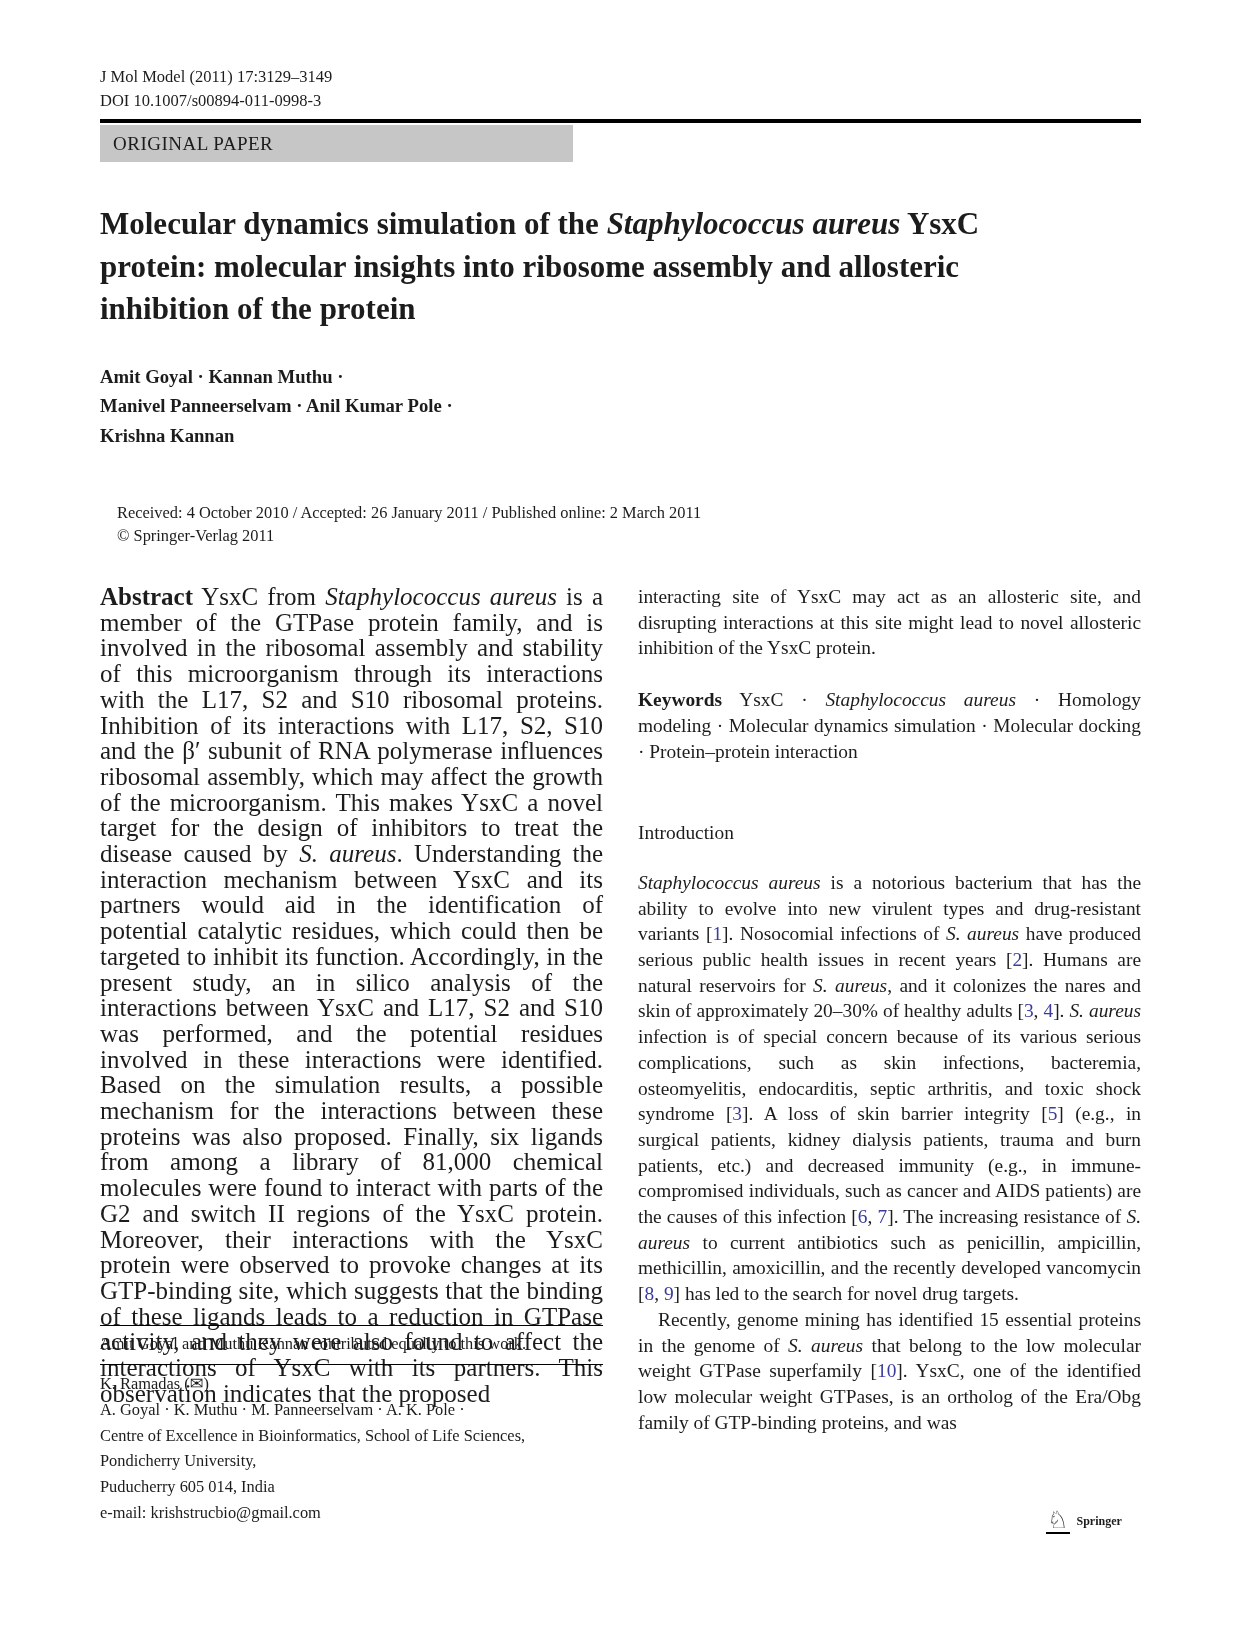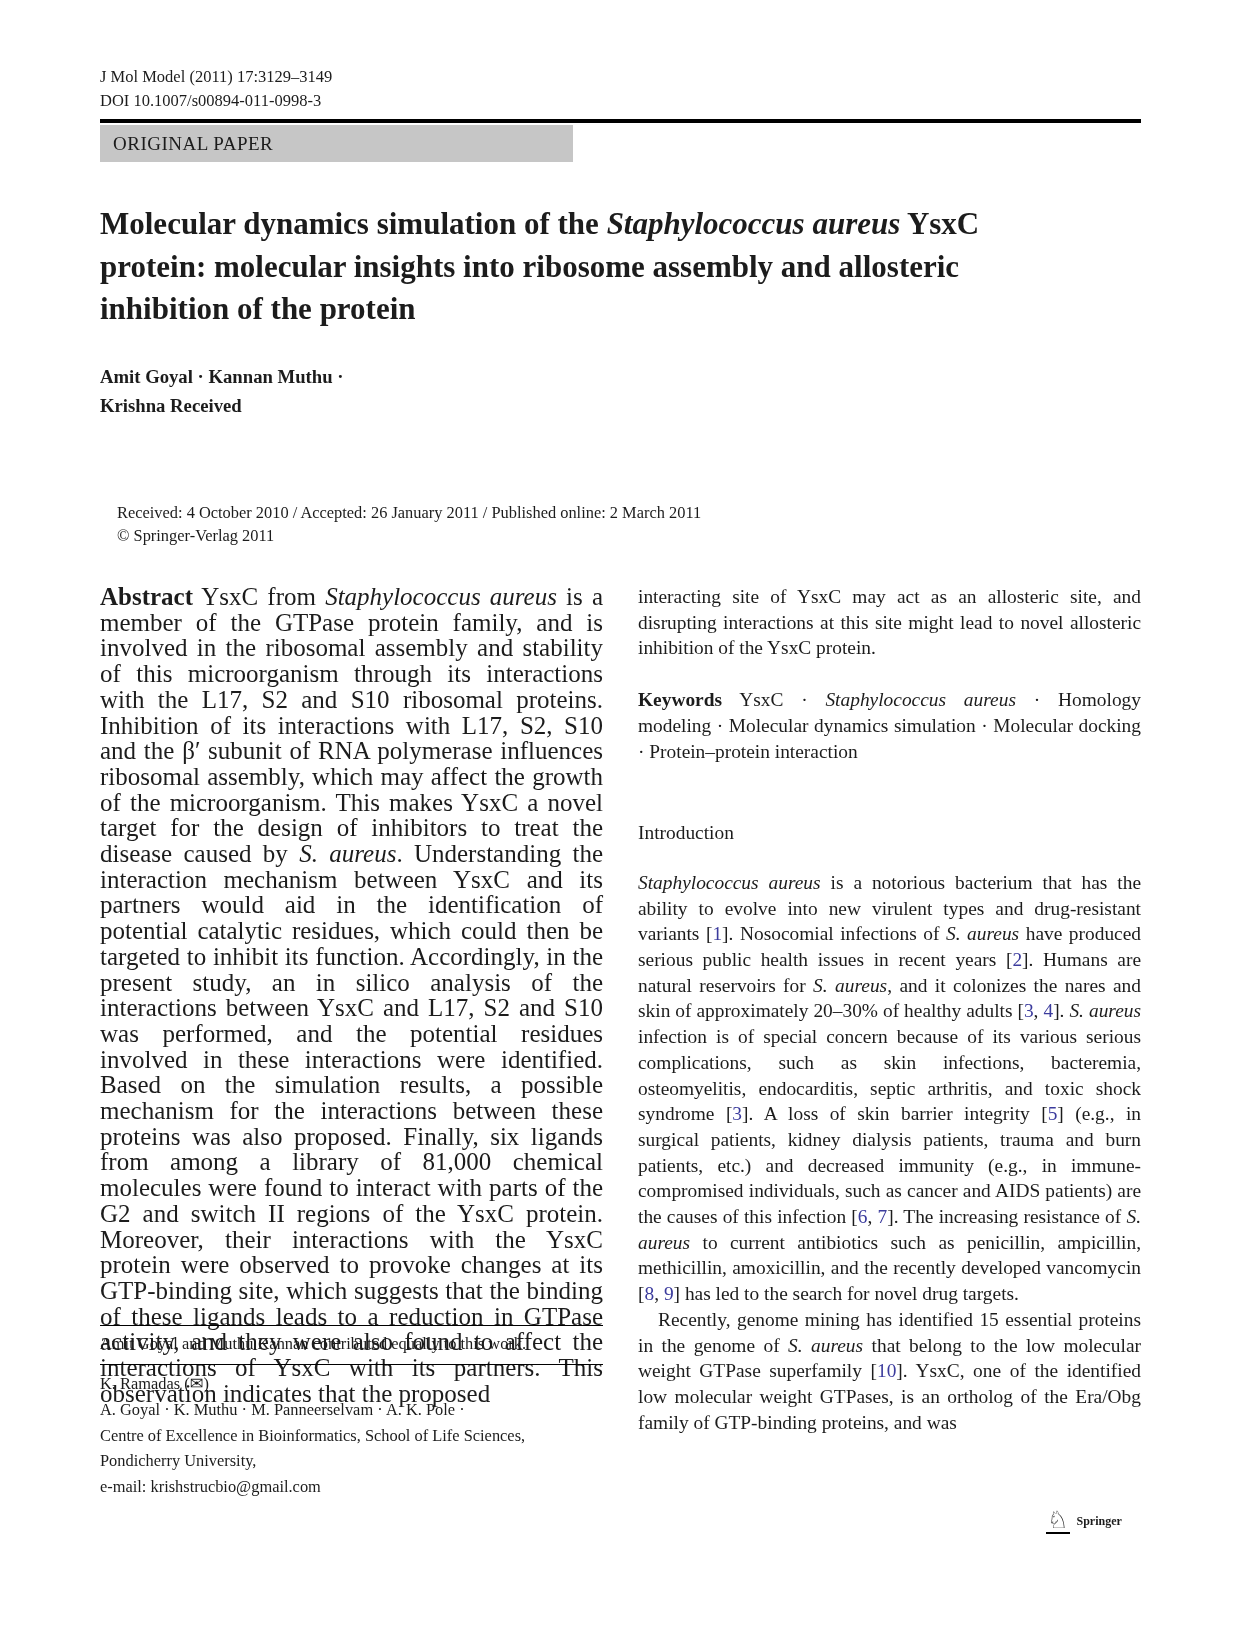--- a/index.html
+++ b/index.html
@@ -54,21 +54,22 @@
 <div id="top-rule" class="abs"></div>
 
 <div id="category-box" class="abs" style="background: rgb(198, 198, 198); align-items: center;">
   <span>ORIGINAL PAPER</span>
 </div>
 
 <h1 id="title-block" class="abs" style="margin:0;"><span>Molecular dynamics simulation of the </span><span class="seg-i">Staphylococcus aureus</span><span> YsxC protein: molecular insights into ribosome assembly and allosteric inhibition of the protein</span></h1>
 
 <div id="authors-block" class="abs">
   <div>Amit Goyal · Kannan Muthu ·</div>
-  <div>Krishna Received</div>
+  <div>Manivel Panneerselvam · Anil Kumar Pole ·</div>
+  <div>Krishna Kannan</div>
 </div>
 
 <div id="dates-block" class="abs">
   <div>Received: 4 October 2010 / Accepted: 26 January 2011 / Published online: 2 March 2011</div>
   <div>© Springer-Verlag 2011</div>
 </div>
 
 <div id="left-col" class="abs">
   <p><span class="seg-b">Abstract</span><span> YsxC from </span><span class="seg-i">Staphylococcus aureus</span><span> is a member of the GTPase protein family, and is involved in the ribosomal assembly and stability of this microorganism through its interactions with the L17, S2 and S10 ribosomal proteins. Inhibition of its interactions with L17, S2, S10 and the β′ subunit of RNA polymerase influences ribosomal assembly, which may affect the growth of the microorganism. This makes YsxC a novel target for the design of inhibitors to treat the disease caused by </span><span class="seg-i">S. aureus</span><span>. Understanding the interaction mechanism between YsxC and its partners would aid in the identification of potential catalytic residues, which could then be targeted to inhibit its function. Accordingly, in the present study, an in silico analysis of the interactions between YsxC and L17, S2 and S10 was performed, and the potential residues involved in these interactions were identified. Based on the simulation results, a possible mechanism for the interactions between these proteins was also proposed. Finally, six ligands from among a library of 81,000 chemical molecules were found to interact with parts of the G2 and switch II regions of the YsxC protein. Moreover, their interactions with the YsxC protein were observed to provoke changes at its GTP-binding site, which suggests that the binding of these ligands leads to a reduction in GTPase activity, and they were also found to affect the interactions of YsxC with its partners. This observation indicates that the proposed</span></p>
 </div>
@@ -85,20 +86,21 @@
   <hr class="fn-rule">
   <p id="equal-note">Amit Goyal and Muthu Kannan contributed equally to this work.</p>
   <hr class="fn-rule">
   <div id="affiliation-block">
     <div>
       <span>K. Ramadas (</span><span>✉</span><span>)</span>
     </div>
     <div>A. Goyal · K. Muthu · M. Panneerselvam · A. K. Pole ·</div>
     <div>Centre of Excellence in Bioinformatics, School of Life Sciences,</div>
     <div>Pondicherry University,</div>
+    <div>Puducherry 605 014, India</div>
     <div>e-mail: krishstrucbio@gmail.com</div>
   </div>
 </div>
 
 <div id="springer-footer" class="abs">
   <span id="springer-horse">♘</span>
   <span id="springer-wordmark">Springer</span>
 </div>
 
 </body></html>

